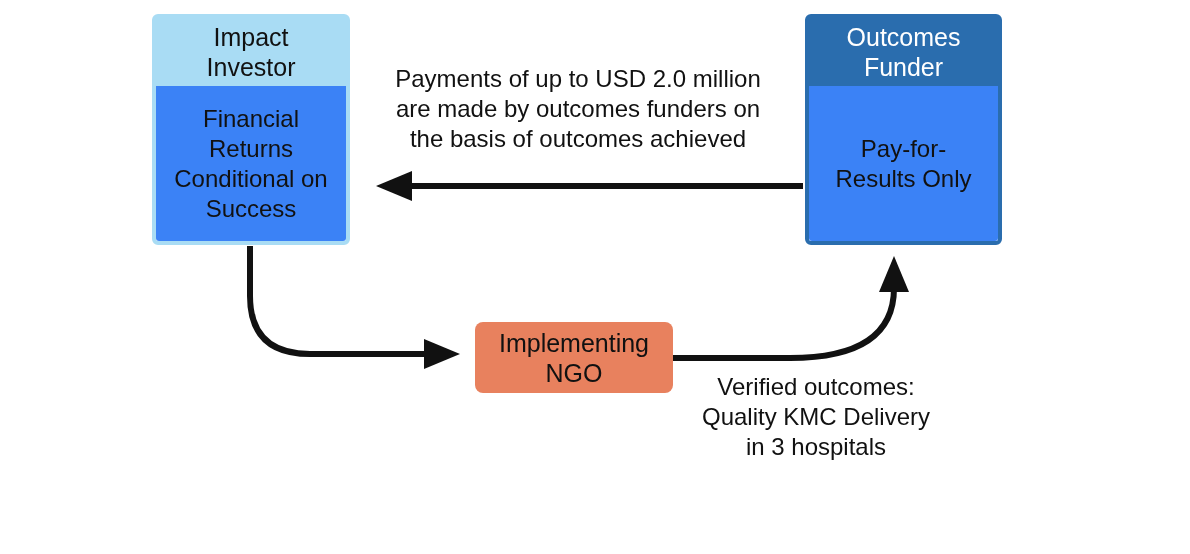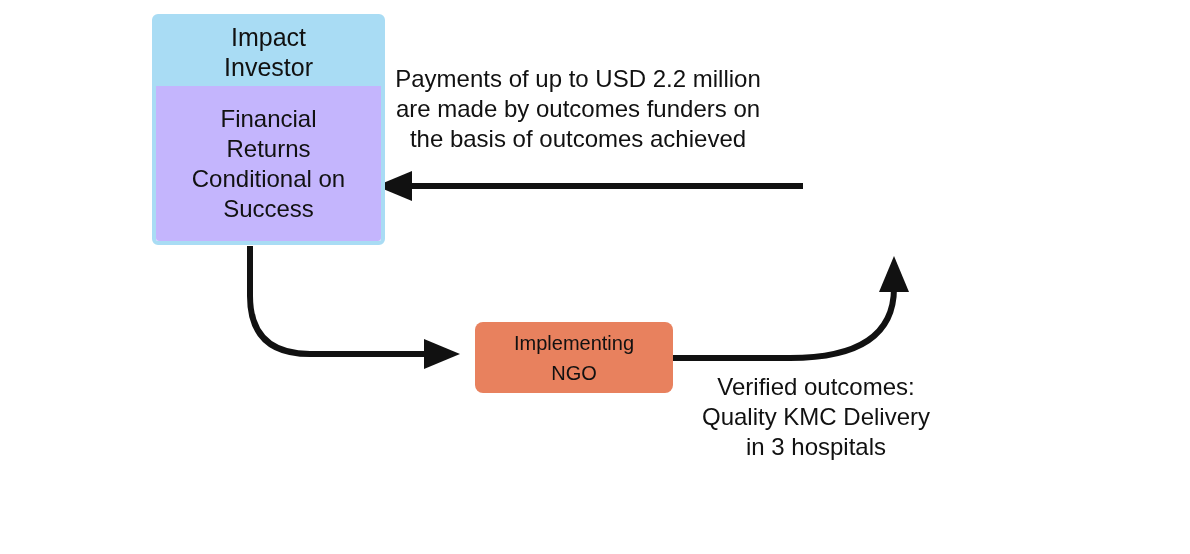--- a/index.html
+++ b/index.html
@@ -28,48 +28,48 @@
   .box-header {
     display: flex;
     align-items: center;
     justify-content: center;
     height: 68px;
     font-size: 25px;
     line-height: 30px;
   }
   .box-body {
     flex: 1;
-    background: #c4b5fd;
+    background: #3b82f6;
     display: flex;
     align-items: center;
     justify-content: center;
     font-size: 24px;
     line-height: 30px;
     border-radius: 0 0 3px 3px;
   }
 
   .investor {
-    left: 152px; top: 14px; width: 233px; height: 231px;
+    left: 152px; top: 14px; width: 198px; height: 231px;
     border: 4px solid var(--light-blue, #a9dcf4);
   }
   .investor .box-header { background: var(--light-blue, #a9dcf4); color: var(--text, #111111); }
 
   .funder {
     left: 805px; top: 14px; width: 197px; height: 231px;
     border: 4px solid var(--dark-blue, #2a6dae);
   }
   .funder .box-header { background: var(--dark-blue, #2a6dae); color: #ffffff; }
 
   .ngo {
     left: 475px; top: 322px; width: 198px; height: 71px;
     background: var(--orange, #e8815e);
     border-radius: 8px;
     align-items: center;
     justify-content: center;
-    font-size: 20px;
+    font-size: 25px;
     line-height: 30px;
   }
 
   .note {
     position: absolute;
     text-align: center;
     white-space: pre-line;
     font-size: 24px;
     line-height: 30px;
   }
@@ -102,25 +102,31 @@
 
   <div class="box investor">
     <div class="box-header">Impact
 Investor</div>
     <div class="box-body">Financial
 Returns
 Conditional on
 Success</div>
   </div>
 
+  <div class="box funder">
+    <div class="box-header">Outcomes
+Funder</div>
+    <div class="box-body">Pay-for-
+Results Only</div>
+  </div>
 
   <div class="box ngo">Implementing
 NGO</div>
 
-  <div class="note note-payments">Payments of up to USD 2.2 million
+  <div class="note note-payments">Payments of up to USD 2.0 million
 are made by outcomes funders on
 the basis of outcomes achieved</div>
 
 
   <div class="note note-verified">Verified outcomes:
 Quality KMC Delivery
 in 3 hospitals</div>
 
 </div>
 

